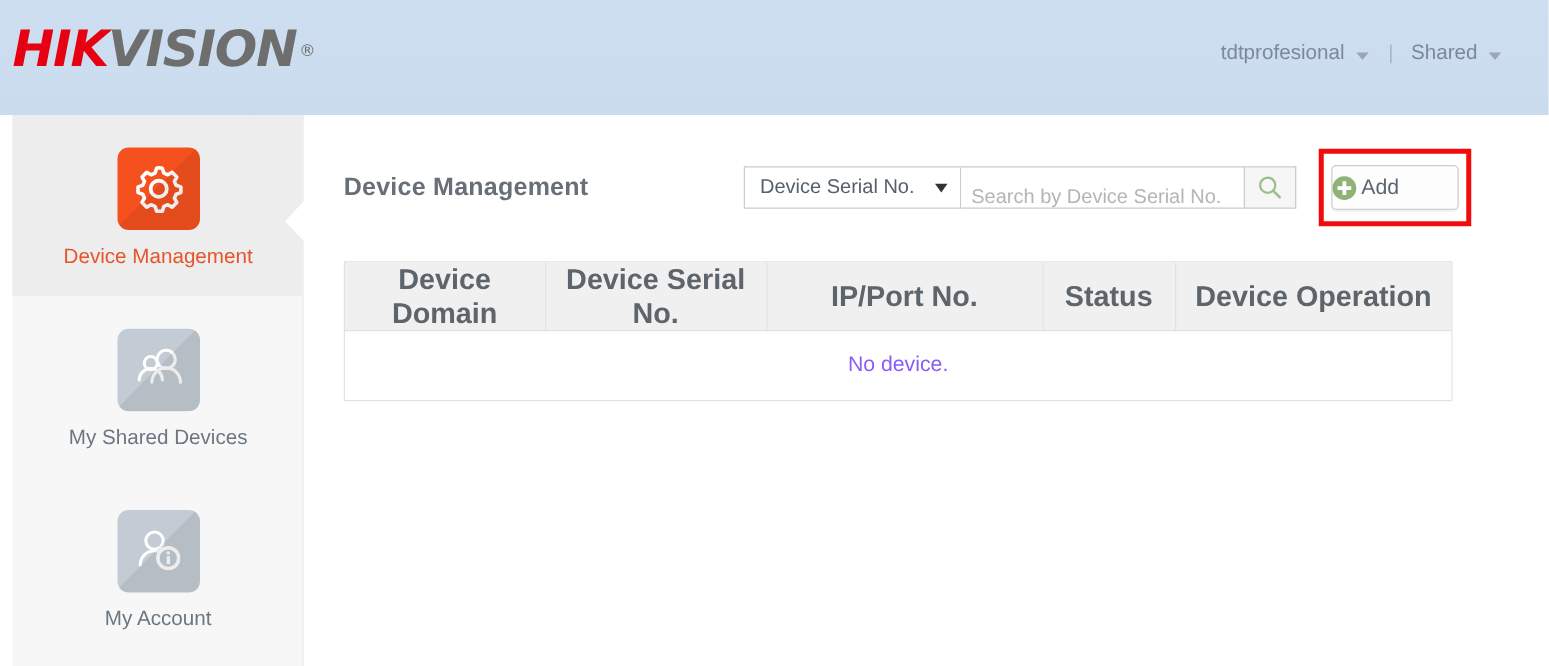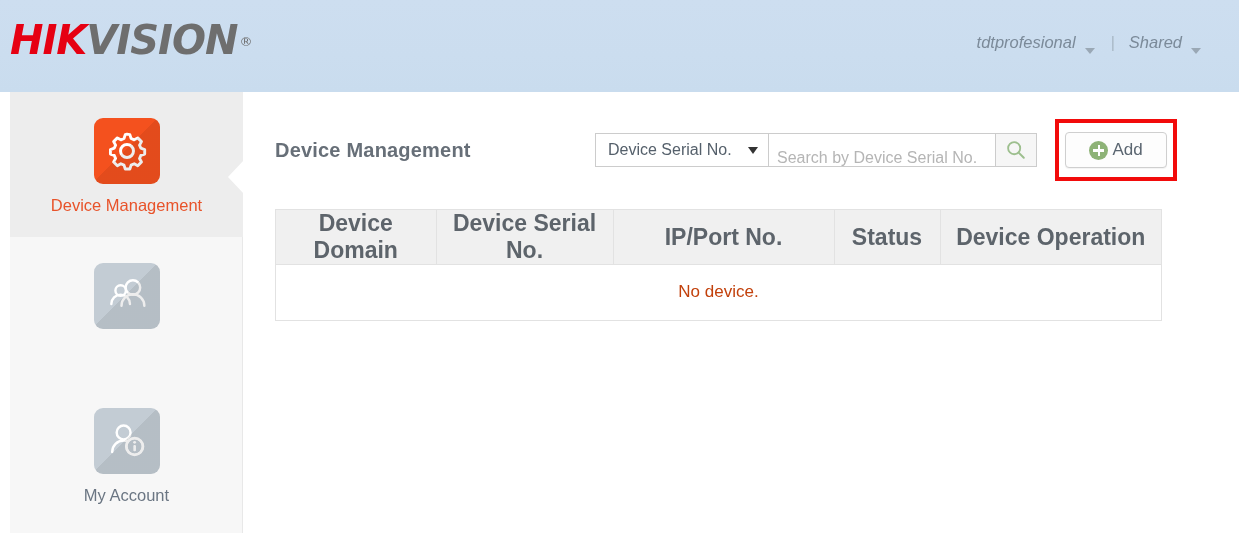--- a/index.html
+++ b/index.html
@@ -56,24 +56,23 @@
     right: 38px;
     top: 33px;
     display: flex;
     align-items: center;
     font-size: 16.5px;
     color: #7b8a99;
     white-space: nowrap;
   }
   .hr-item {
     display: flex;
-    align-items: flex-end;
+    align-items: center;
     cursor: pointer;
     color: #7b8a99;
-    font-style: italic;
   }
   .caret {
     display: inline-block;
     width: 0; height: 0;
     border-left: 5px solid transparent;
     border-right: 5px solid transparent;
     border-top: 6px solid #9aa8b5;
     margin-left: 9px;
     position: relative;
     top: 2px;
@@ -256,21 +255,21 @@
     justify-content: center;
   }
   .add-btn {
     width: 102px;
     height: 36px;
     border: 1px solid #cfcfcf;
     border-radius: 4px;
     background: #fdfdfd;
     display: flex;
     align-items: center;
-    justify-content: center;
+    justify-content: flex-start;
     gap: 4px;
     cursor: pointer;
     box-shadow: 0 1px 1px rgba(0,0,0,0.05);
   }
   .add-btn .plus-circle {
     width: 19px; height: 19px;
     border-radius: 50%;
     background: #8eb377;
     position: relative;
     flex: none;
@@ -316,21 +315,21 @@
     border-bottom: 1px solid #e2e2e2;
     text-align: center;
     padding: 0 6px;
   }
   thead th:last-child { border-right: none; margin-top: 32px; }
 
   tbody td {
     height: 55px;
     text-align: center;
     font-size: 17px;
-    color: #c2410c;
+    color: #8b5cf6;
     background: #fff;
   }
 </style>
 </head>
 <body>
 
 <div class="header">
   <div class="logo">
     <span class="hik">HIK</span><span class="vision">VISION</span><span class="reg">®</span>
   </div>
@@ -376,20 +375,21 @@
         <svg width="44" height="40" viewBox="0 0 52 46" aria-hidden="true">
           <g fill="none" stroke="#ffffff" stroke-width="2.9" stroke-linecap="round" stroke-linejoin="round">
             <circle cx="18.5" cy="16.5" r="6.2"></circle>
             <path d="M7.5 32.5 a11 11 0 0 1 22 0"></path>
             <circle cx="33" cy="13" r="8.6"></circle>
             <path d="M19.5 34.5 a13.5 13.5 0 0 1 27 0"></path>
           </g>
         </svg>
         <div class="shadow"></div>
       </div>
+      <div class="side-label">My Shared Devices</div>
     </div>
 
     <div class="side-item">
       <div class="side-icon gray">
         <svg width="44" height="40" viewBox="0 0 52 46" aria-hidden="true">
           <g fill="none" stroke="#ffffff" stroke-width="2.9" stroke-linecap="round" stroke-linejoin="round">
             <circle cx="22" cy="13" r="8.2"></circle>
             <path d="M8.5 36 a13.5 13.5 0 0 1 27 0"></path>
             <circle cx="35" cy="29.5" r="10" fill="#c3ccd4"></circle>
             <circle cx="35" cy="29.5" r="9.6"></circle>

